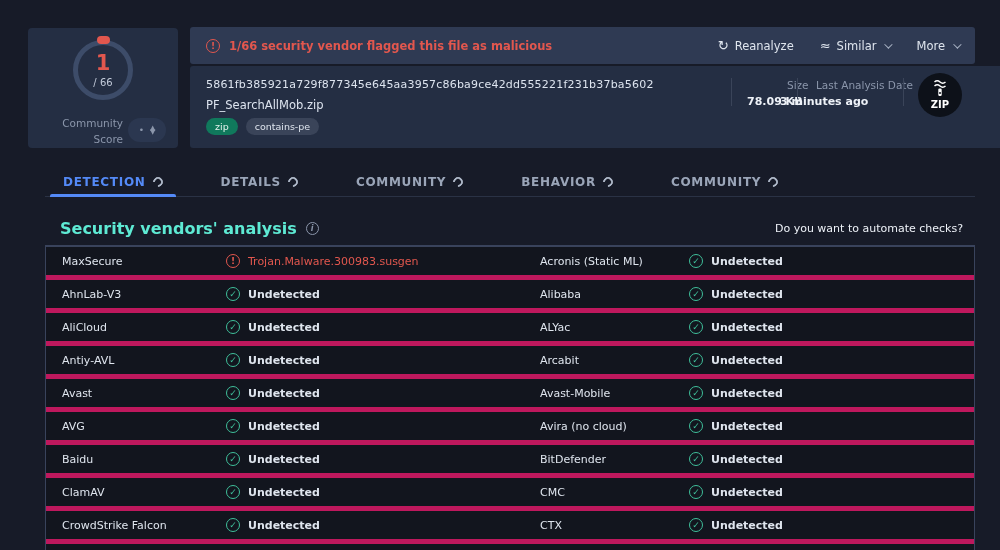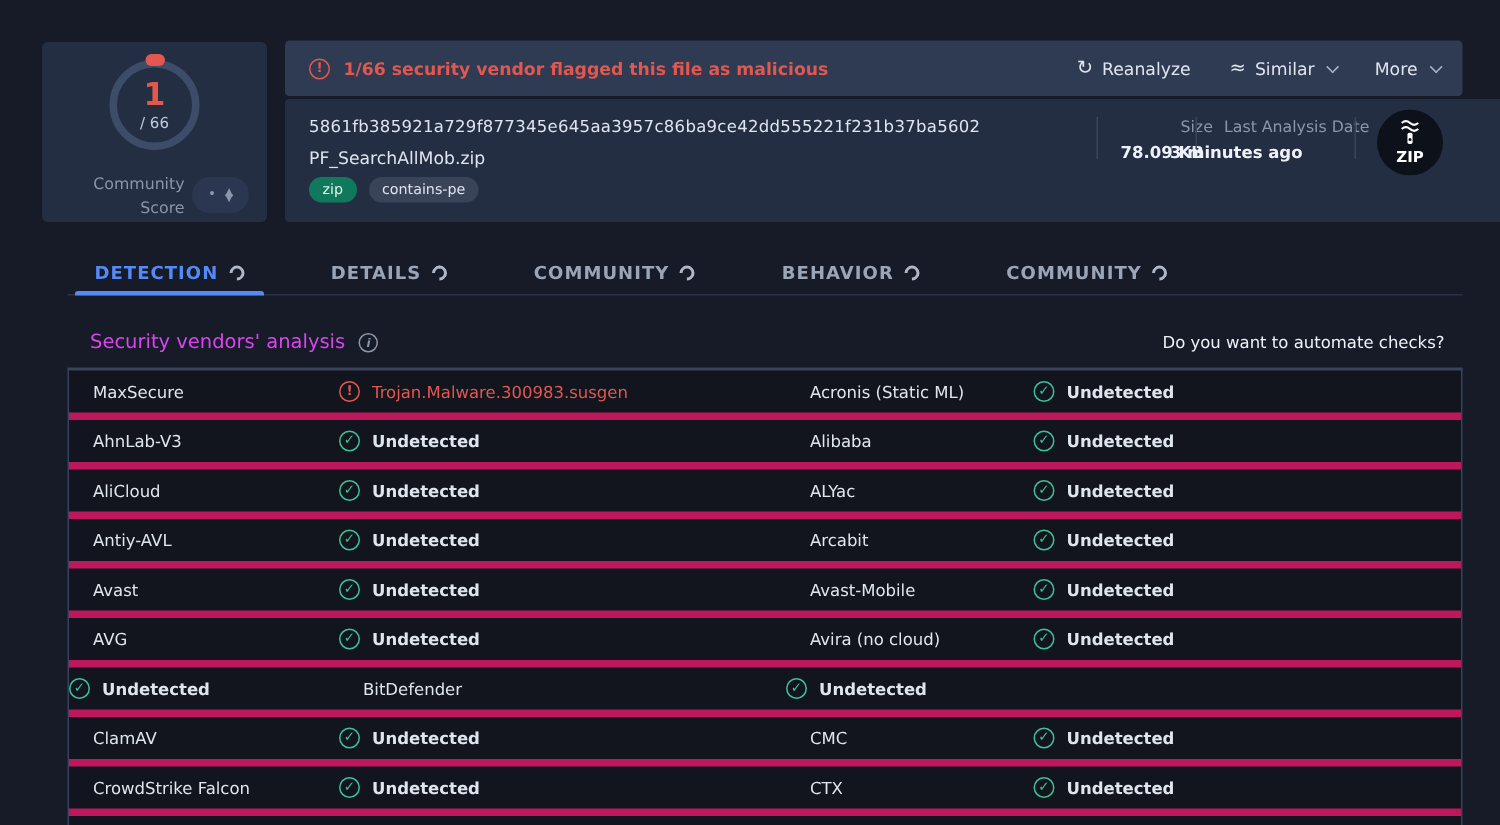--- a/index.html
+++ b/index.html
@@ -102,21 +102,21 @@
     width:10px; height:10px; border:2px solid #aeb8c8; border-left-color:transparent;
     border-radius:50%; display:inline-block; transform:rotate(-45deg);
   }
 
   
   .panel-head {
     position:absolute; left:45px; top:212px; width:930px; height:34px;
     display:flex; align-items:center; padding:0 12px 0 15px;
     border-bottom:1px solid #39435c;
   }
-  .panel-title { font-size:13px; font-weight:normal; color:#d946ef; }
+  .panel-title { font-size:16px; font-weight:bold; color:#5eead4; }
   .info-circle {
     width:13px; height:13px; border:1.2px solid #8b96ab; border-radius:50%;
     color:#8b96ab; font-size:8px; font-style:italic; font-weight:bold;
     display:inline-flex; align-items:center; justify-content:center; margin-left:9px;
   }
   .automate { margin-left:auto; font-size:11px; color:#eef2f8; cursor:pointer; }
 
   .vendor-table {
     position:absolute; left:45px; top:246px; width:930px; height:304px;
     border-left:1px solid #39435c; border-right:1px solid #39435c; border-top:1px solid #39435c;
@@ -316,20 +316,21 @@
       <span class="txt">Undetected</span>
     </div>
     <div class="vendor">Avira (no cloud)</div>
     <div class="result clean">
       <span class="sicon">✓</span>
       <span class="txt">Undetected</span>
     </div>
   </div>
 
   <div class="vrow">
+    <div class="vendor">Baidu</div>
     <div class="result clean">
       <span class="sicon">✓</span>
       <span class="txt">Undetected</span>
     </div>
     <div class="vendor">BitDefender</div>
     <div class="result clean">
       <span class="sicon">✓</span>
       <span class="txt">Undetected</span>
     </div>
   </div>

